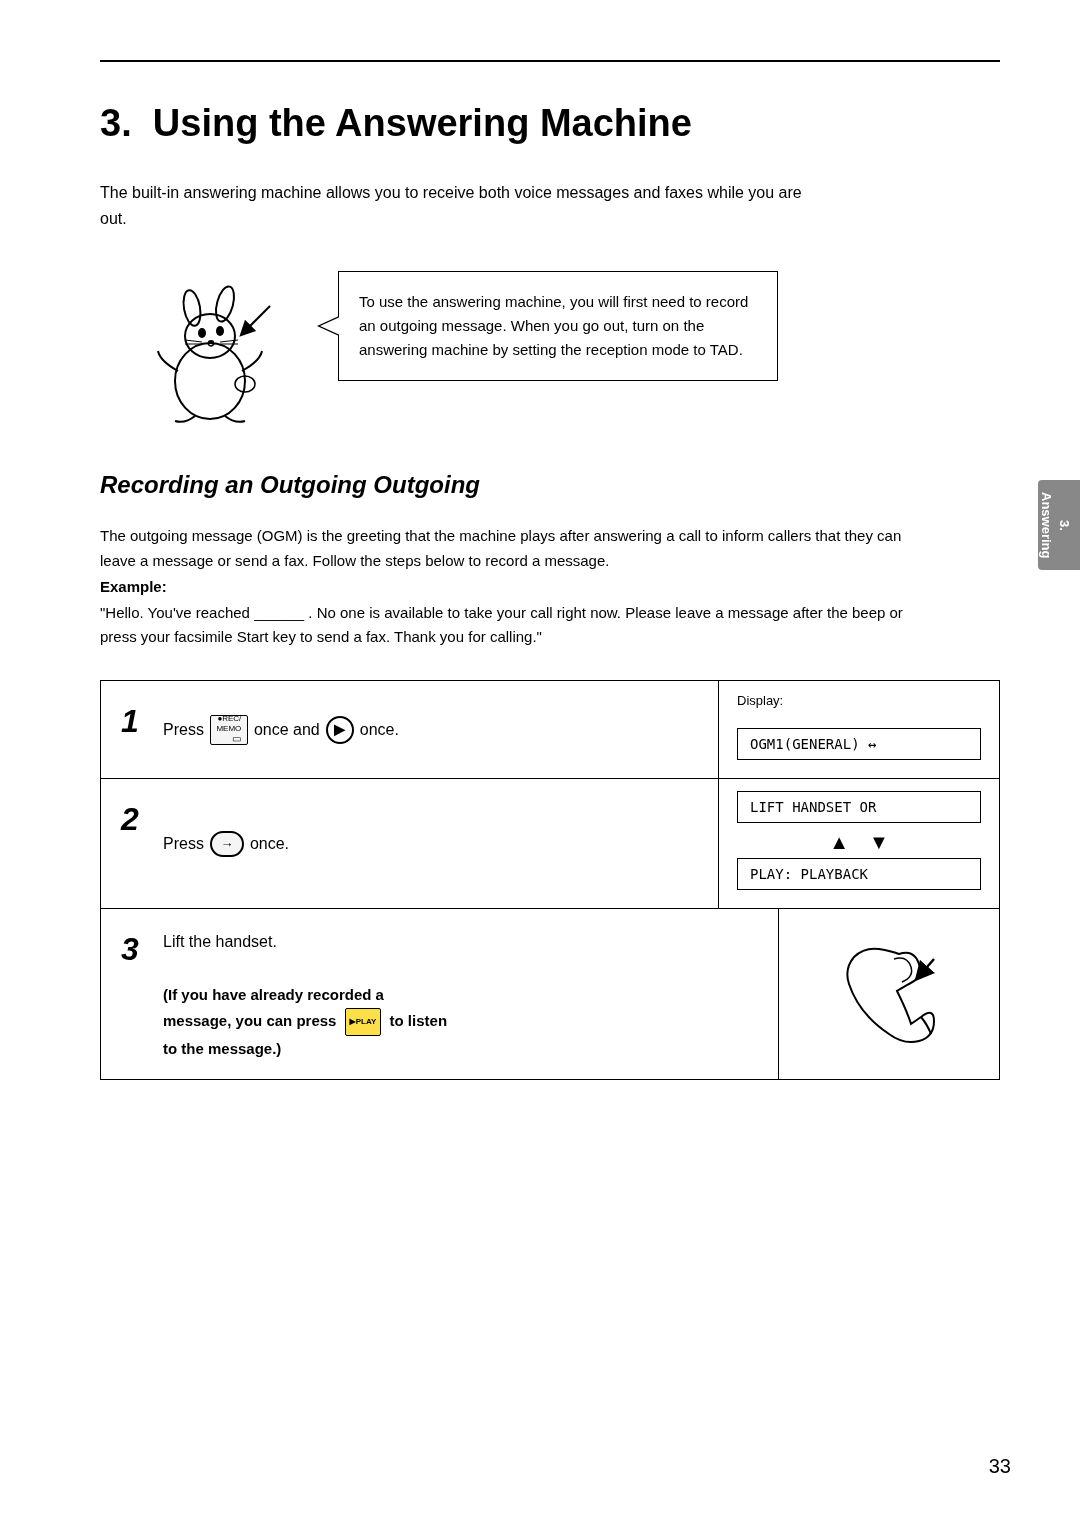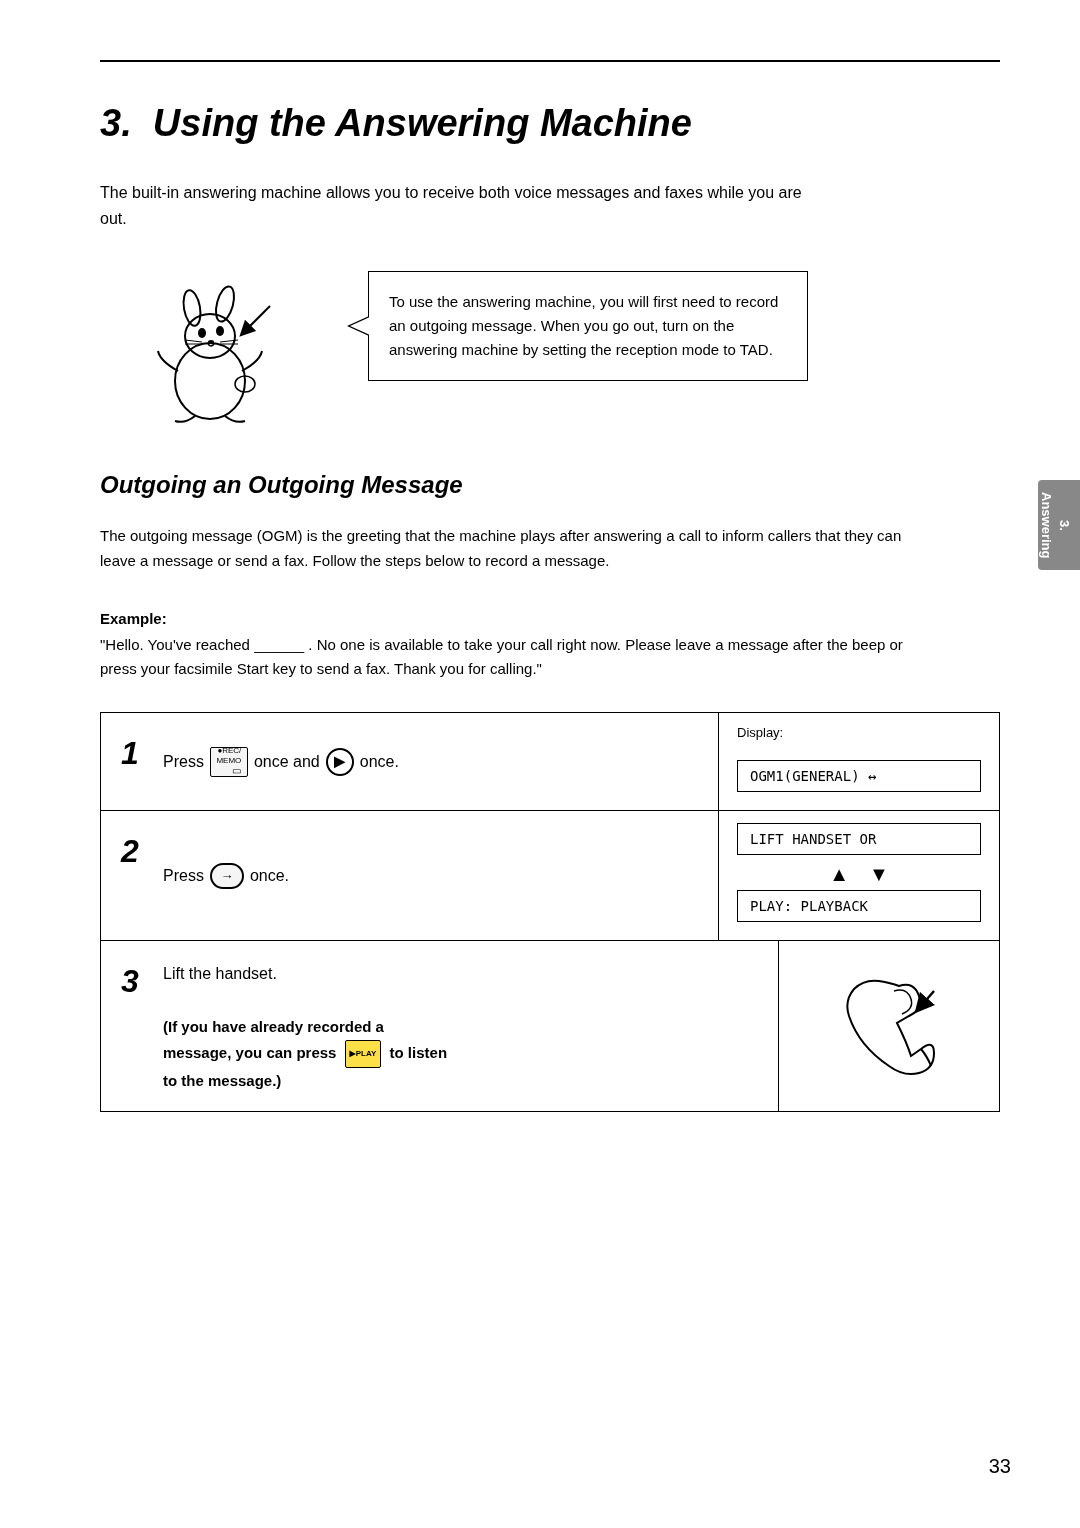--- a/index.html
+++ b/index.html
@@ -22,39 +22,38 @@
     
     .top-rule {
       border: none;
       border-top: 2px solid #000;
       margin-bottom: 40px;
     }
 
     
     .chapter-title {
       font-size: 38px;
-      font-style: italic;
       font-weight: bold;
       margin-bottom: 35px;
       font-family: Arial, Helvetica, sans-serif;
     }
 
     
     .intro-text {
       font-size: 16px;
       line-height: 1.6;
       margin-bottom: 40px;
       max-width: 720px;
     }
 
     
     .illustration-area {
       display: flex;
       align-items: flex-start;
-      gap: 48px;
+      gap: 18px;
       margin-bottom: 40px;
     }
 
     .illustration-box {
       width: 220px;
       height: 160px;
       display: flex;
       align-items: center;
       justify-content: center;
       flex-shrink: 0;
@@ -97,21 +96,21 @@
       font-style: italic;
       font-weight: bold;
       margin-bottom: 25px;
       font-family: Arial, Helvetica, sans-serif;
     }
 
     
     .body-text {
       font-size: 15px;
       line-height: 1.65;
-      margin-bottom: 36px;
+      margin-bottom: 4px;
       max-width: 820px;
     }
 
     .example-label {
       font-size: 15px;
       font-weight: bold;
       margin-bottom: 6px;
     }
 
     .example-text {
@@ -363,21 +362,21 @@
           </marker>
         </defs>
       </svg>
     </div>
 
     <div class="callout-bubble">
       <span>To use the answering machine, you will first need to record an outgoing message. When you go out, turn on the answering machine by setting the reception mode to TAD.</span>
     </div>
   </div>
 
-  <h2 class="section-heading">Outgoing an Outgoing Message</h2>
+  <h2 class="section-heading">Recording an Outgoing Outgoing</h2>
 
   <p class="body-text">The outgoing message (OGM) is the greeting that the machine plays after answering a call to inform callers that they can leave a message or send a fax. Follow the steps below to record a message.</p>
 
   <p class="example-label">Example:</p>
   <p class="example-text">"Hello. You've reached ______ . No one is available to take your call right now. Please leave a message after the beep or press your facsimile Start key to send a fax. Thank you for calling."</p>
 
   <div class="steps-container">
 
     <div class="step-row">
       <div class="step-left">

